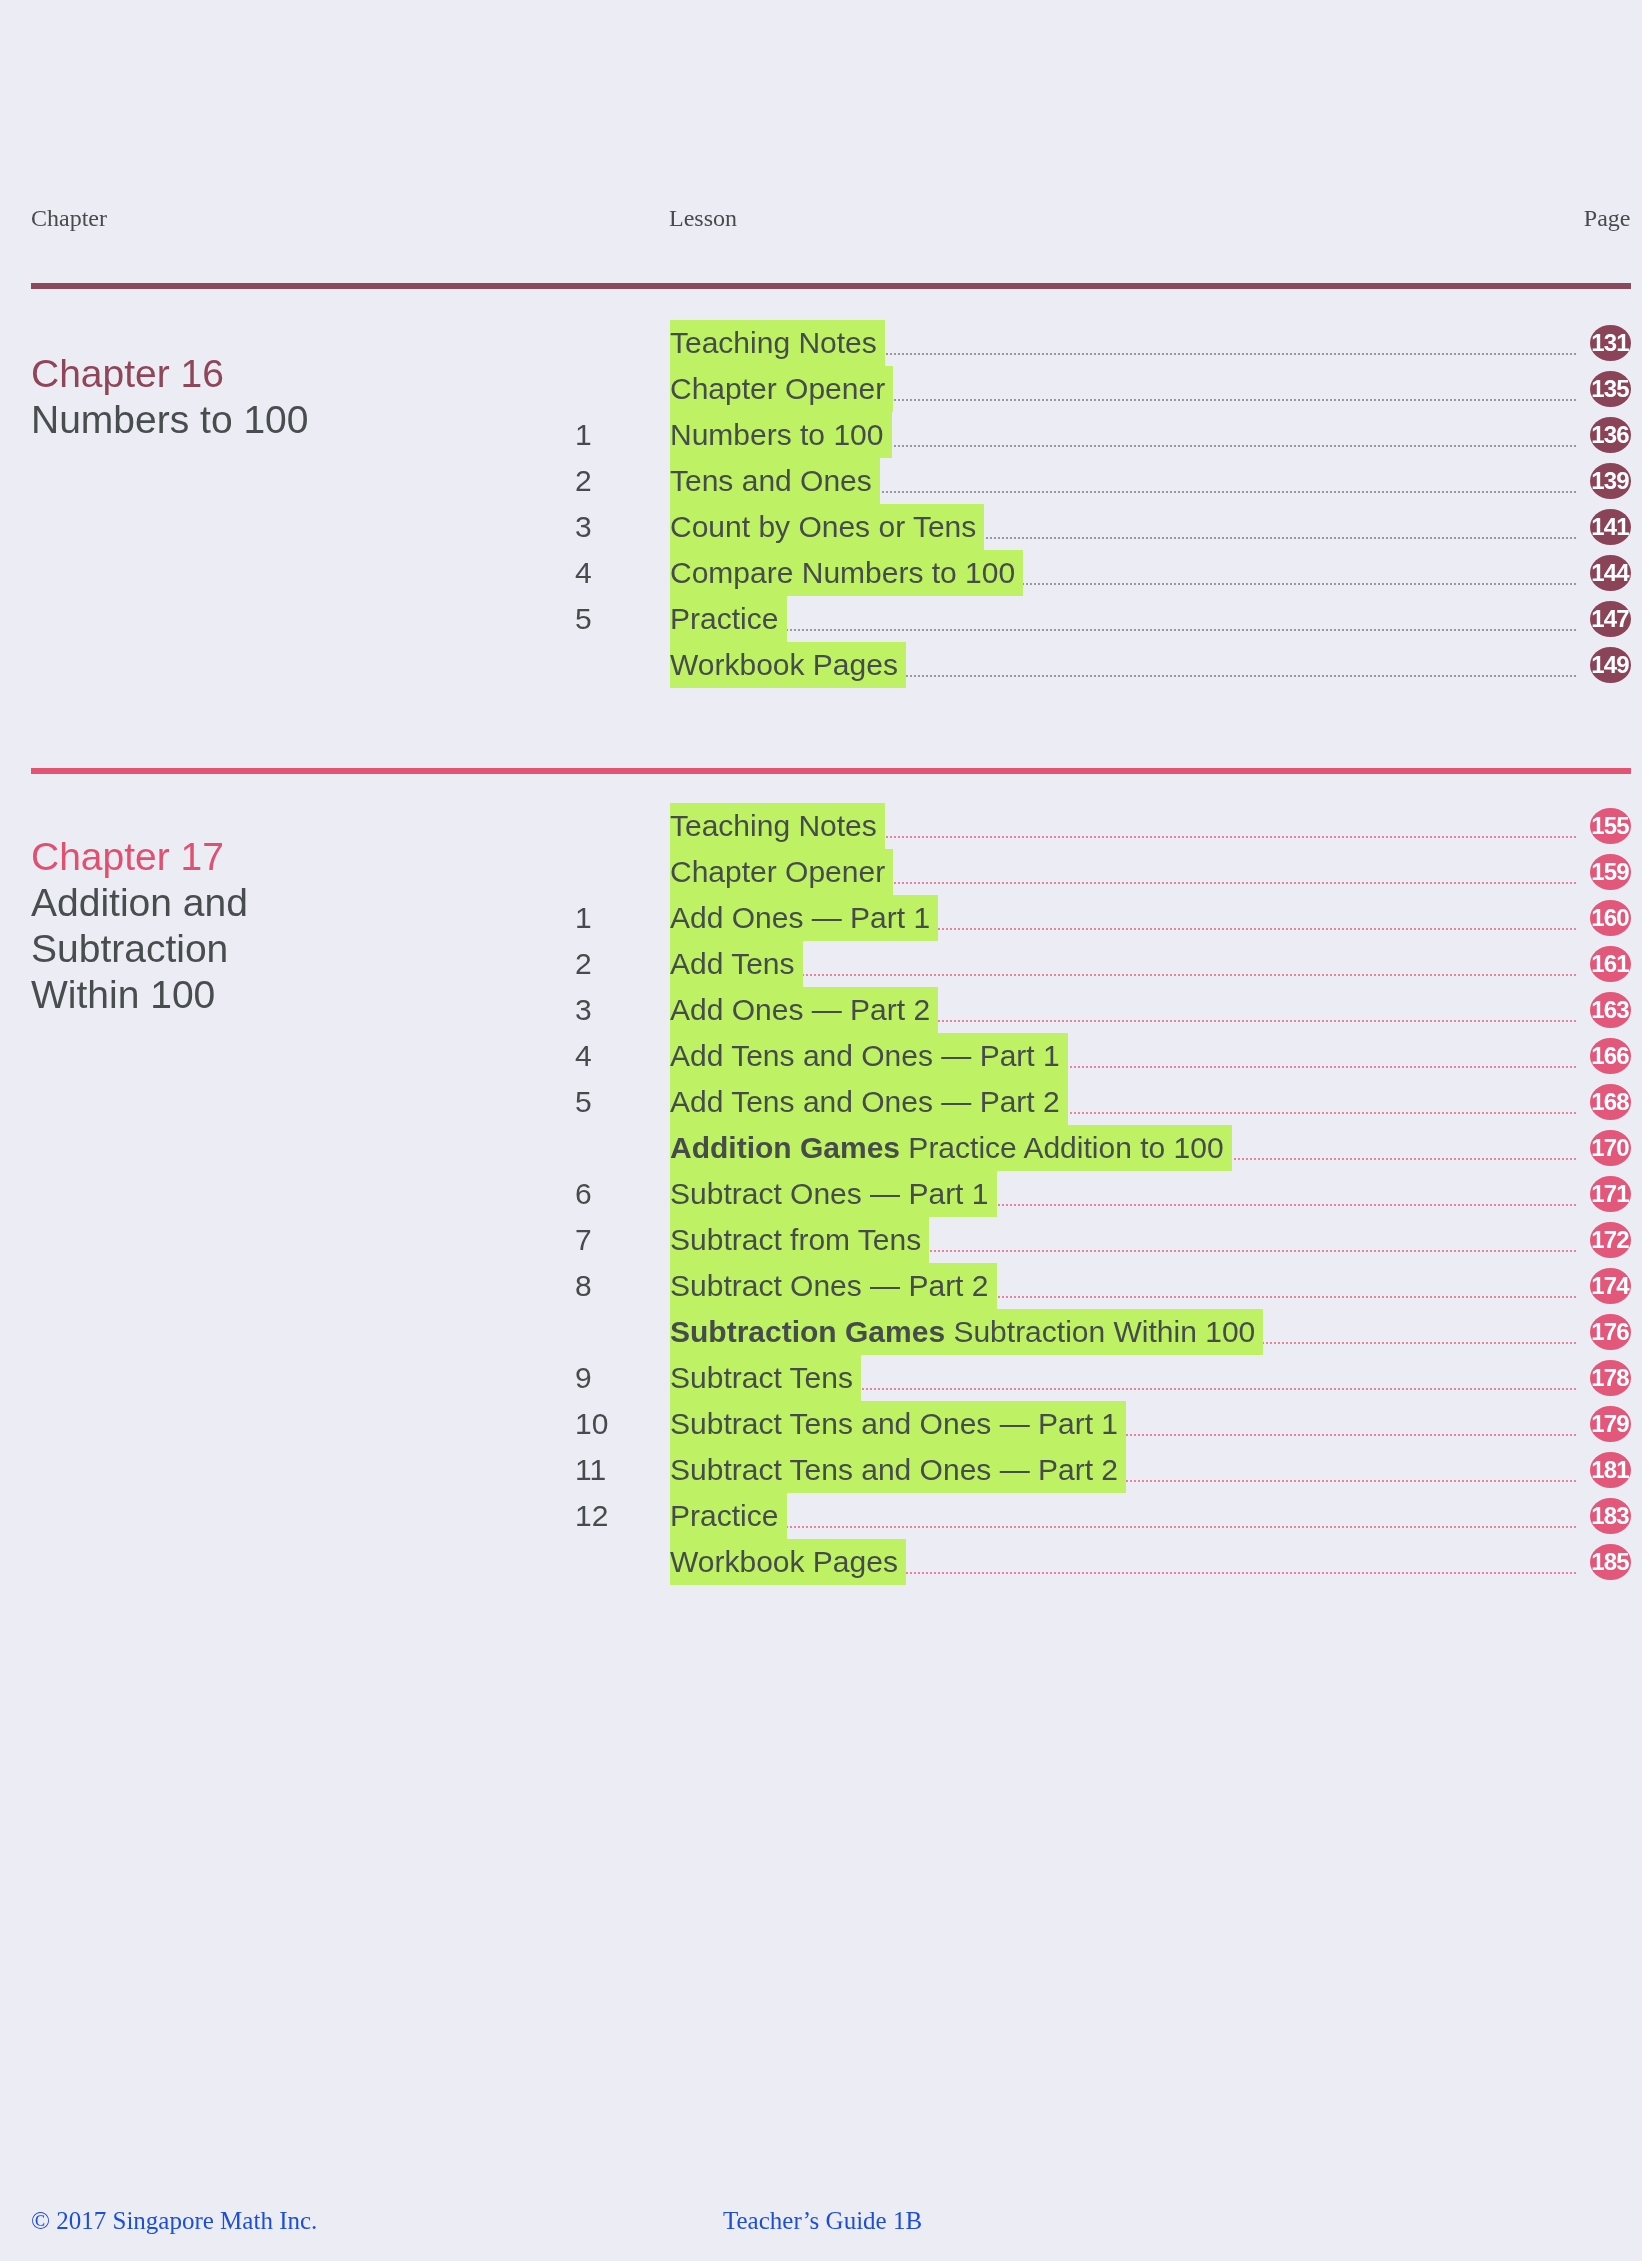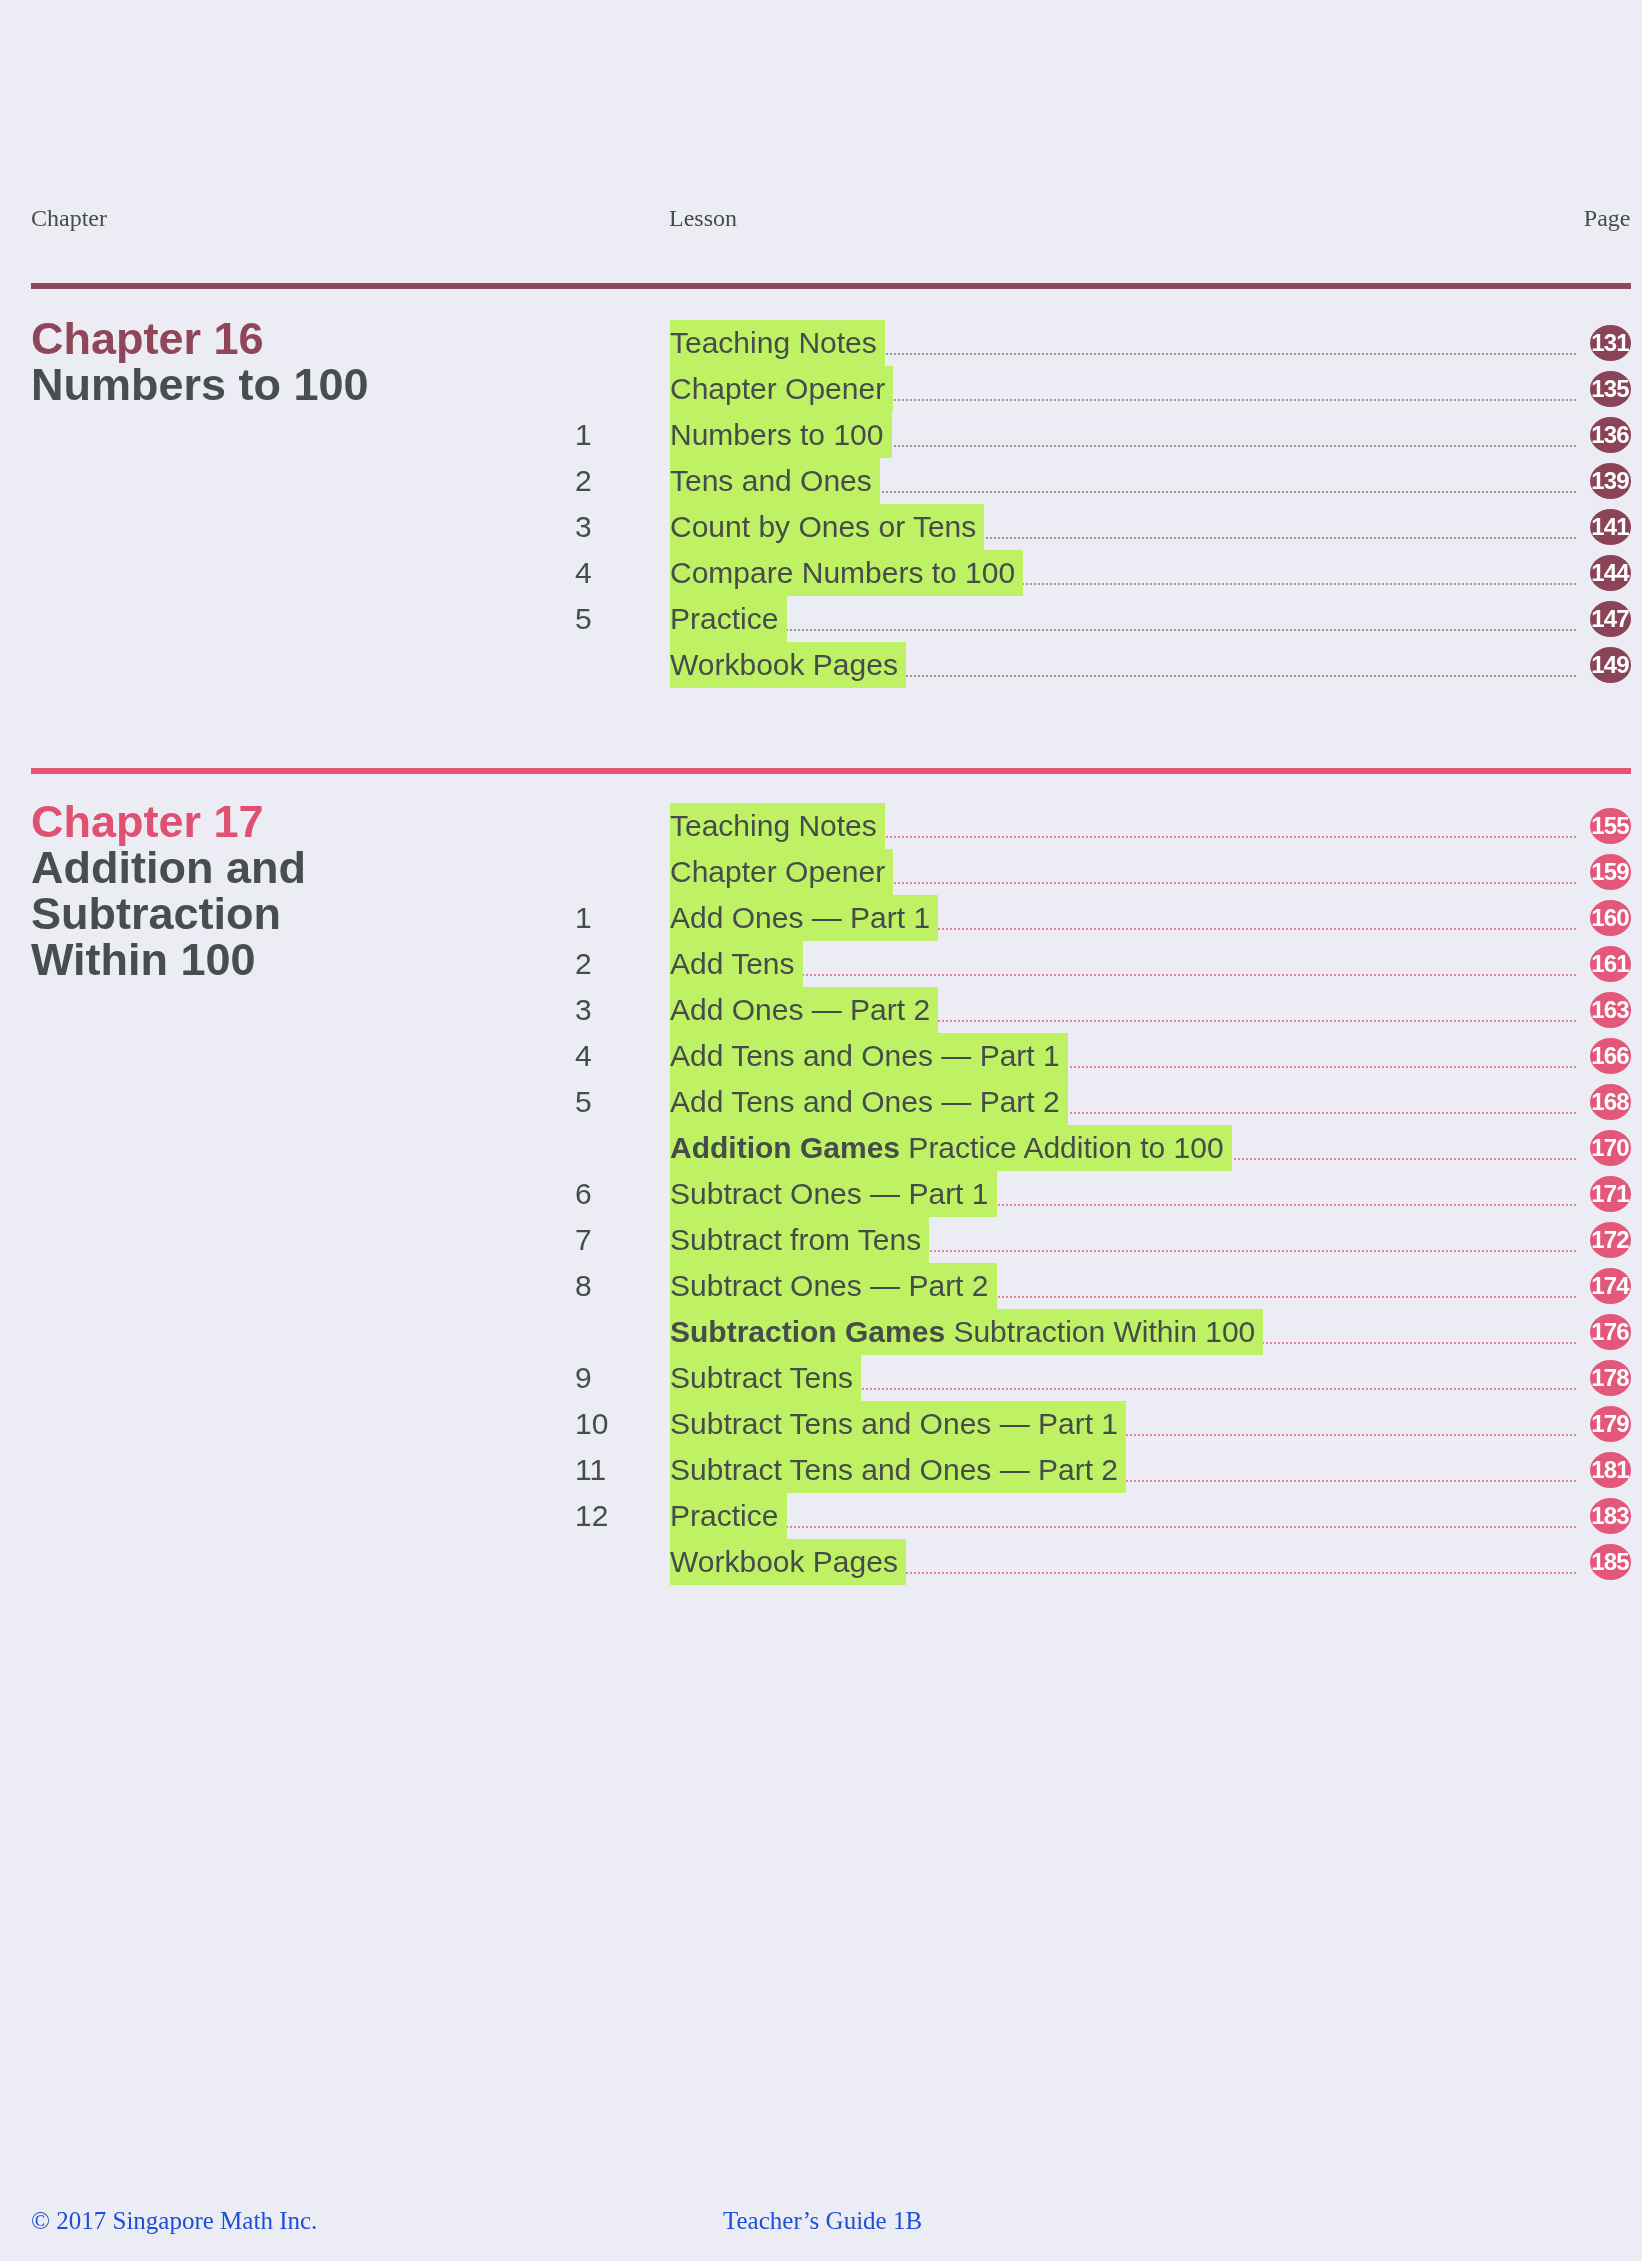--- a/index.html
+++ b/index.html
@@ -11,21 +11,21 @@
     }
     .page { position: absolute; inset: 0; }
     .header { position: absolute; top: 205px; left: 31px; right: 11.5px; height: 49px; font-size: 24px; font-family: Liberation Serif, serif; }
     .header span { position: absolute; top: 0; }
     .h-chapter { left: 0; }
     .h-lesson { left: 638px; }
     .h-page { right: 0; }
     .rule { position: absolute; left: 31px; right: 11.5px; height: 5.7px; }
     .rule16 { top: 283px; background: #8a4a5c; }
     .rule17 { top: 768px; background: #e2546f; }
-    .chap-title { position: absolute; left: 31px; font-weight: bold; font-size: 45px; line-height: 46px; }
+    .chap-title { position: absolute; left: 31px; font-weight: normal; font-size: 39px; line-height: 46px; margin-top: 35px; }
     .chap-num16 { color: #8e4658; }
     .chap-num17 { color: #e05070; }
     .chap-name { color: #474e4d; }
     .rows { position: absolute; left: 0; right: 0; }
     .row { position: absolute; left: 0; right: 0; height: 46px; }
     .lnum { position: absolute; left: 575px; width: 41px; font-size: 30px; top: 0; line-height: 46px; }
     .ltext { position: absolute; left: 670px; font-size: 30px; line-height: 46px; top: 0; white-space: nowrap; background: #bef264; padding-right: 8.2px; z-index: 2; }
     .ltext b { font-weight: bold; }
     .leader { position: absolute; left: 670px; right: 66px; top: 33px; height: 0; border-bottom: 2.5px dotted #999; z-index: 1; }
     .leader.pink { border-bottom-color: #e8839a; }

